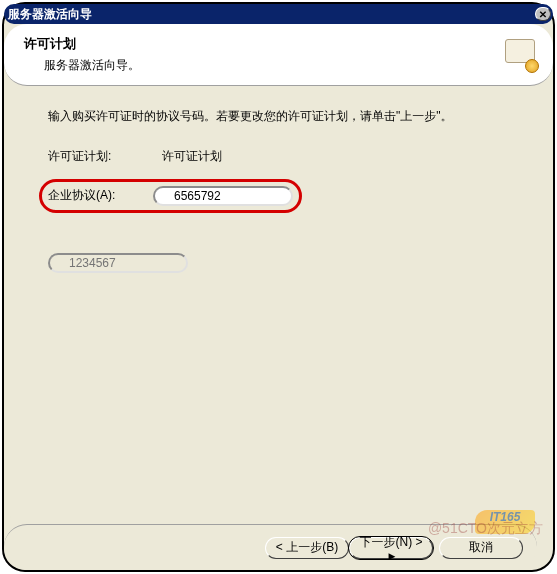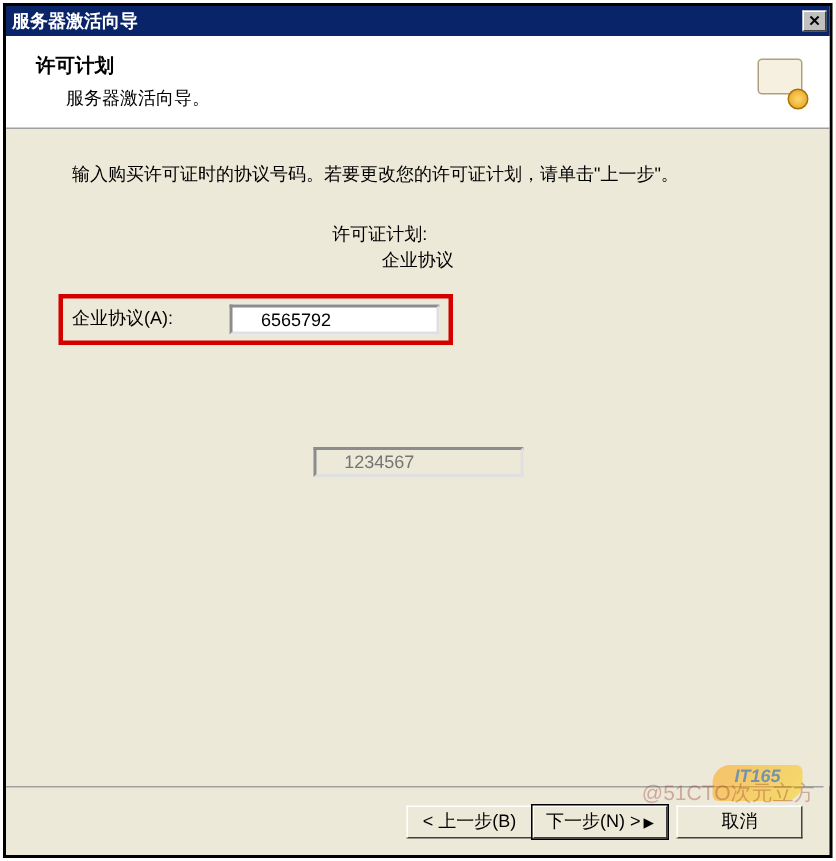--- a/index.html
+++ b/index.html
@@ -1,15 +1,15 @@
 <!DOCTYPE html>
 <html><head>
 <meta charset="utf-8">
 <style>
-  * { box-sizing: border-box; margin: 0; padding: 0; }
+  * { box-sizing: border-box; margin: 0; padding: 0; border-radius: 23px; }
   body {
     font-family: "Microsoft YaHei", SimSun, Arial, sans-serif;
     font-size: 12px;
     background: #fff;
     width: 557px;
     height: 574px;
     position: relative;
   }
   .outer {
     border: 2px solid #000;
@@ -64,43 +64,43 @@
     background: radial-gradient(circle,#ffd86b,#e0a020);
     border: 1px solid #b07000;
     position: absolute; bottom: 0; right: 0;
   }
   .body {
     padding: 20px 44px;
     background: #ece9d8;
     height: 438px;
   }
   .instr { line-height: 1.8; margin-bottom: 20px; }
-  .row { display: flex; align-items: center; margin-bottom: 14px; flex-direction: column; }
+  .row { display: flex; margin-bottom: 14px; }
   .row .lab { width: 114px; }
   .row .val { }
   .input {
     width: 140px; height: 20px;
     background: #fff;
     border: 2px inset #e0e0e0;
     padding: 0 19px;
     font-family: inherit; font-size: 12px;
   }
-  .input.disabled { color: #a21caf; background: #ece9d8; border: 2px inset #e0e0e0; margin-top: 28px; }
+  .input.disabled { color: #a21caf; background: #ece9d8; border: 2px inset #e0e0e0; }
   .highlight {
     border: 3px solid #d40000;
     padding: 4px 6px;
     display: inline-flex;
     align-items: center;
     margin-left: -9px;
   }
   .highlight .lab { width: 105px; }
   .spacer { height: 40px; }
   .footer {
     position: absolute;
-    bottom: 0; left: 0; right: 4px;
+    bottom: 0; left: 0; right: 16px;
     height: 46px;
     border-top: 1px solid #a0a0a0;
     background: #ece9d8;
     display: flex;
     align-items: center;
     justify-content: flex-end;
     padding: 0 14px;
     gap: 0;
   }
   .btn {
@@ -110,20 +110,21 @@
     border: 1px solid #404040;
     border-top-color: #fff;
     border-left-color: #fff;
     font-family: inherit; font-size: 12px;
     cursor: pointer;
     padding: 0 8px;
     display: inline-flex; align-items: center; justify-content: center;
   }
   .btn.default {
     outline: 1px solid #000;
+    flex-direction: column;
   }
   .btn + .btn.cancel { margin-left: 6px; }
   .chev-r { font-size: 9px; margin-left: 2px; }
   .watermark {
     position: absolute;
     right: 10px; bottom: 32px;
     font-size: 14px; color: rgba(150,50,50,0.35);
     pointer-events: none;
   }
   .wm-logo {
@@ -158,21 +159,21 @@
       <div class="cert"></div>
       <div class="ribbon"></div>
     </div>
   </div>
 
   <div class="body">
     <div class="instr">输入购买许可证时的协议号码。若要更改您的许可证计划，请单击"上一步"。</div>
 
     <div class="row">
       <div class="lab">许可证计划:</div>
-      <div class="val">企业协议</div>
+      <div class="val">许可证计划</div>
     </div>
 
     <div class="highlight">
       <div class="lab">企业协议(A):</div>
       <input class="input" type="text" value="6565792" style="">
     </div>
 
     <div class="spacer"></div>
 
     <div class="row">

